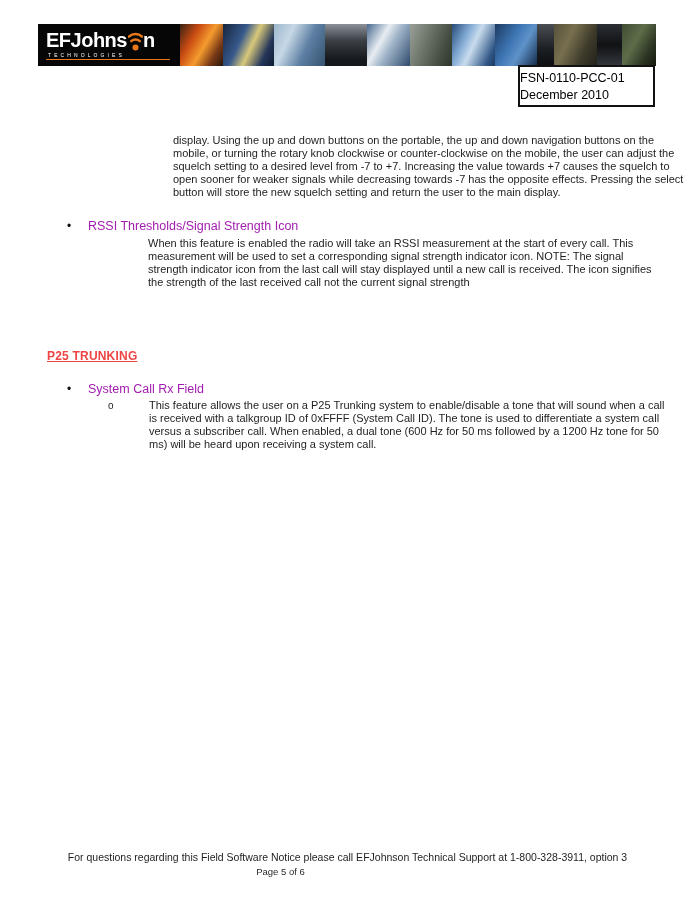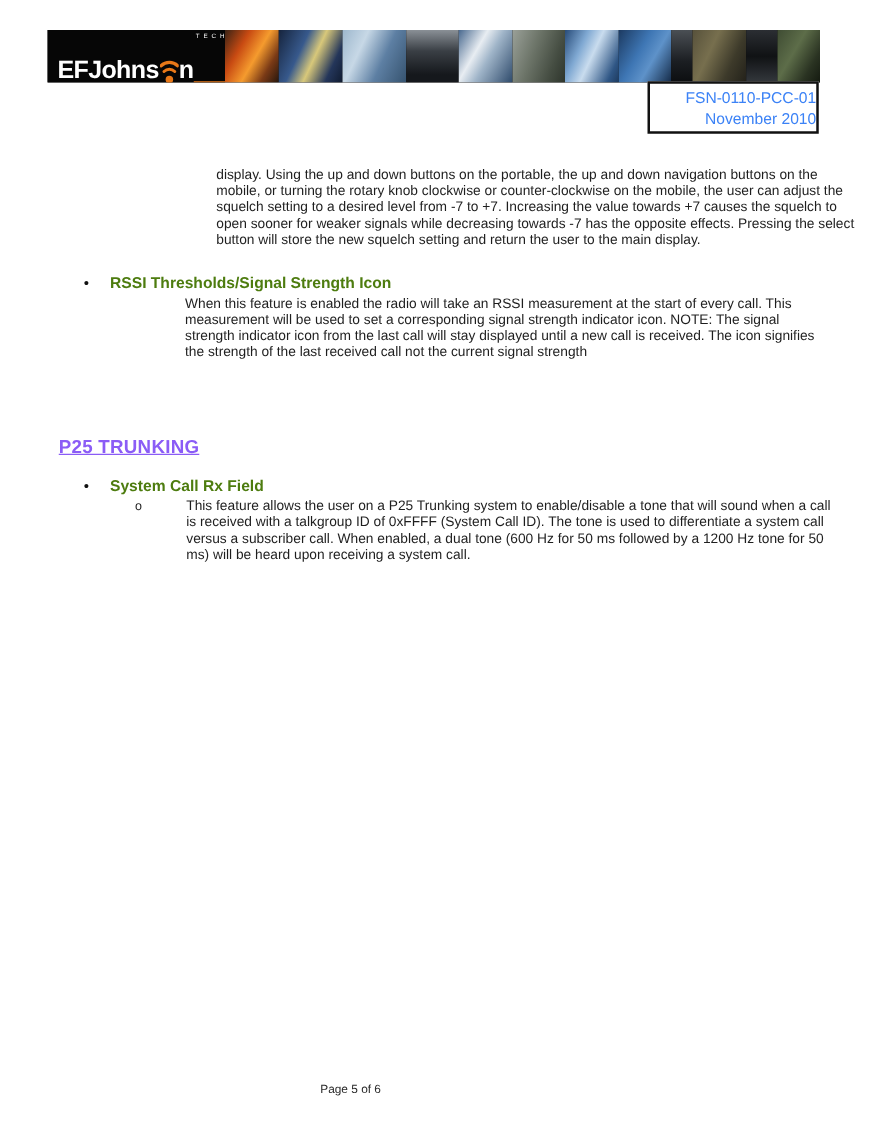--- a/index.html
+++ b/index.html
@@ -14,21 +14,21 @@
   }
   .page { position:absolute; inset:0; background:#fff; }
 
   
   .banner {
     position:absolute; left:38px; top:24px; width:618px; height:42px;
     background:#060606; display:flex; flex-direction:row; overflow:hidden;
   }
   .logo-block {
     width:142px; height:100%; background:#060606; flex:none;
-    display:flex; flex-direction:row; justify-content:center;
+    display:flex; flex-direction:column; justify-content:center;
     padding-left:8px;
   }
   .brand-row { display:flex; align-items:flex-end; line-height:1; }
   .brand-text {
     color:#ffffff; font-weight:bold; font-size:20px; letter-spacing:-0.5px;
     font-family:"Liberation Sans", sans-serif;
   }
   .wifi-icon { width:15px; height:19px; margin:0 0 -1px 1px; flex:none; }
   .tagline {
     color:#ffffff; font-size:5px; letter-spacing:3.1px; margin-top:2px;
@@ -59,39 +59,39 @@
   .doc-title {
     display:inline-block;
     font-size:32px; font-weight:bold; font-style:italic;
     letter-spacing:-1px; color:#0a0a0a; white-space:nowrap;
     transform:scaleX(0.82); transform-origin:center;
     line-height:40px;
   }
   .fsn-box {
     position:absolute; left:518px; top:65px; width:137px; height:42px;
     border:2px solid #111111; background:#fff;
-    text-align:right; font-size:12.5px; line-height:17px;
-    padding-top:3px; color:#3b82f6;
+    text-align:left; font-size:12.5px; line-height:17px;
+    padding-top:3px; color:#000000;
   }
 
   
   .para { position:absolute; font-size:11px; line-height:13px; color:#1e1e1e; text-align:left; }
   .p-intro { left:128px; top:134px; width:512px;margin-left:45px; }
   .p-rssi  { left:128px; top:237px; width:512px;margin-left:20px; }
   .p-sys   { left:116px; top:399px; width:516px;margin-left:33px; }
 
   .bullet-row { position:absolute; left:67px; display:flex; align-items:baseline; white-space:nowrap; }
   .row-rssi { top:219px; }
   .row-sys  { top:382px; }
   .bullet-glyph { width:21px; font-size:12px; color:#111; flex:none; }
-  .bullet-heading { font-size:12.5px; font-weight:bold; color:#4d7c0f; letter-spacing:0; }
+  .bullet-heading { font-size:12.5px; font-weight:normal; color:#a21caf; letter-spacing:0; }
 
   .section-heading {
     position:absolute; left:47px; top:349px;
-    font-size:15px; font-weight:bold; color:#8b5cf6;
+    font-size:12px; font-weight:bold; color:#ef4444;
     text-decoration:underline; letter-spacing:0.2px;
   }
   .sub-bullet {
     position:absolute; left:108px; top:400px;
     font-size:10px; color:#222;
   }
 
   
   .footer-line {
     position:absolute; left:0; top:851px; width:695px;
@@ -131,35 +131,36 @@
       <div class="seg s8"></div>
       <div class="seg s9"></div>
       <div class="seg s10"></div>
       <div class="seg s11"></div>
       <div class="seg s12"></div>
     </div>
   </div>
 
   <div class="fsn-box">
     <div>FSN-0110-PCC-01</div>
-    <div>November 2010</div>
+    <div>December 2010</div>
   </div>
 
   <div class="para p-intro">display. Using the up and down buttons on the portable, the up and down navigation buttons on the mobile, or turning the rotary knob clockwise or counter-clockwise on the mobile, the user can adjust the squelch setting to a desired level from -7 to +7.  Increasing the value towards +7 causes the squelch to open sooner for weaker signals while decreasing towards -7 has the opposite effects. Pressing the select button will store the new squelch setting and return the user to the main display.</div>
 
   <div class="bullet-row row-rssi">
     <span class="bullet-glyph">•</span>
     <span class="bullet-heading">RSSI Thresholds/Signal Strength Icon</span>
   </div>
   <div class="para p-rssi">When this feature is enabled the radio will take an RSSI measurement at the start of every call. This measurement will be used to set a corresponding signal strength indicator icon. NOTE: The signal strength indicator icon from the last call will stay displayed until a new call is received. The icon signifies the strength of the last received call not the current signal strength</div>
 
   <div class="section-heading">P25 TRUNKING</div>
 
   <div class="bullet-row row-sys">
     <span class="bullet-glyph">•</span>
     <span class="bullet-heading">System Call Rx Field</span>
   </div>
   <div class="sub-bullet">o</div>
   <div class="para p-sys">This feature allows the user on a P25 Trunking system to enable/disable a tone that will sound when a call is received with a talkgroup ID of 0xFFFF (System Call ID).  The tone is used to differentiate a system call versus a subscriber call. When enabled, a dual tone (600 Hz for 50 ms followed by a 1200 Hz tone for 50 ms) will be heard upon receiving a system call.</div>
 
+  <div class="footer-line">For questions regarding this Field Software Notice please call EFJohnson Technical Support at 1-800-328-3911, option 3</div>
   <div class="footer-page">Page 5 of 6</div>
 
 </div>
 
 </body></html>

